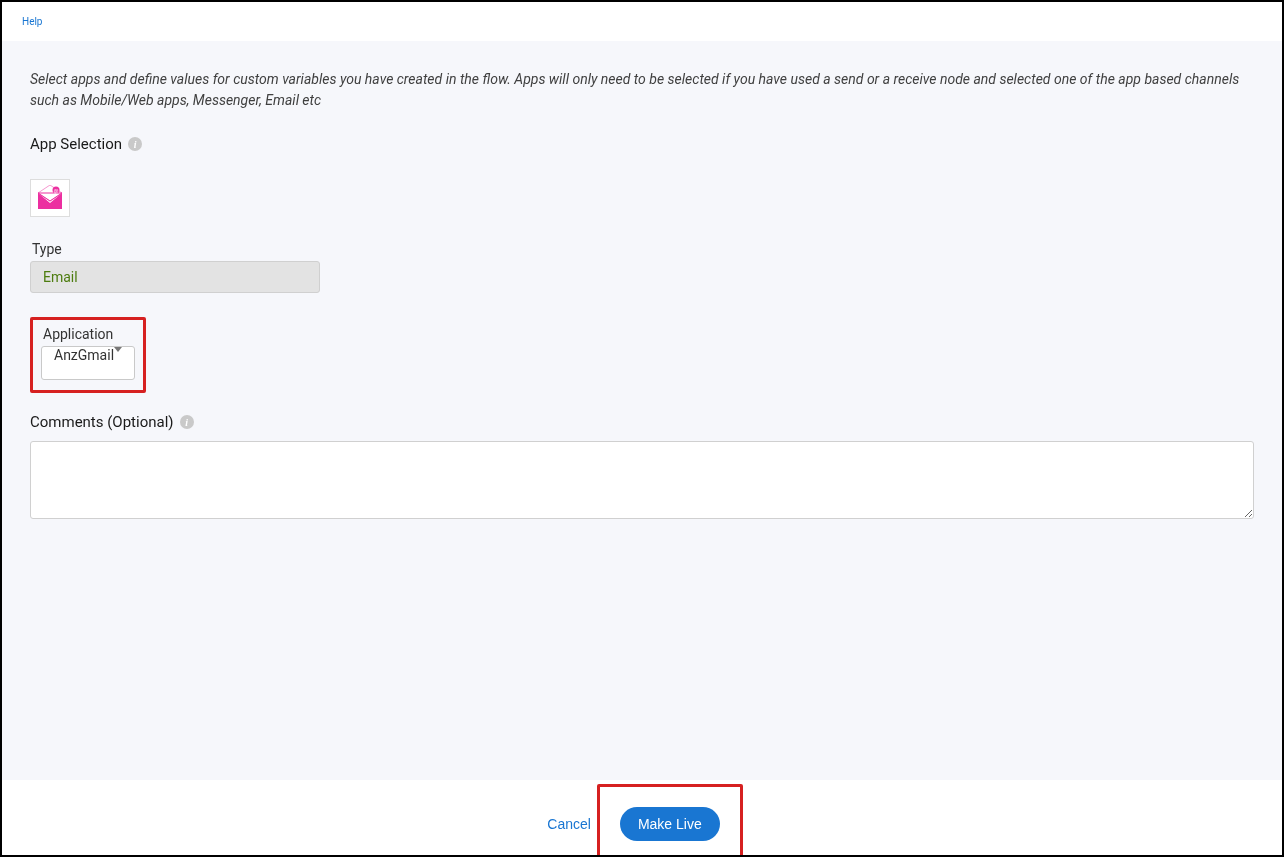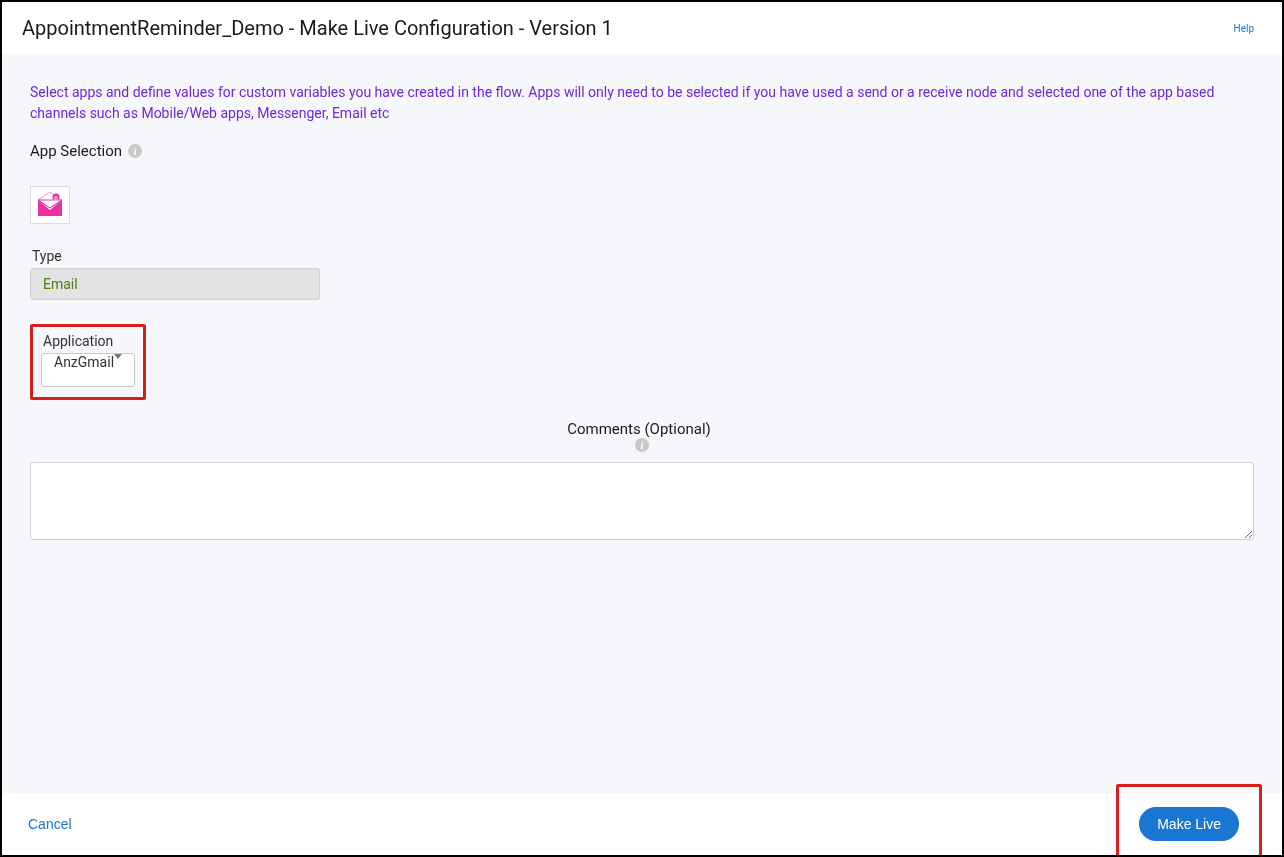--- a/index.html
+++ b/index.html
@@ -39,23 +39,24 @@
       overflow-y: auto;
     }
     .section-title {
       font-size: 16px;
       color: #1a1a1a;
       margin-bottom: 6px;
       font-weight: 400;
     }
     .section-description {
       font-size: 14px;
-      color: #6d28d9;
+      color: #404040;
       line-height: 1.5;
-      margin-bottom: 18px;
+      margin-bottom: 24px;
+      font-style: italic;
     }
     .app-selection-row {
       display: flex;
       align-items: center;
       margin-bottom: 6px;
     }
     .app-selection-label {
       font-size: 15px;
       color: #1a1a1a;
       font-weight: 400;
@@ -139,21 +140,20 @@
       width: 0;
       height: 0;
       border-left: 4px solid transparent;
       border-right: 4px solid transparent;
       border-top: 5px solid #777;
     }
     .comments-row {
       display: flex;
       align-items: center;
       margin-bottom: 10px;
-      flex-direction: column;
     }
     .comments-label {
       font-size: 15px;
       color: #1a1a1a;
       margin-right: 6px;
     }
     .comments-textarea {
       width: 100%;
       height: 78px;
       background: #fff;
@@ -166,21 +166,21 @@
     }
     .footer {
       position: absolute;
       bottom: 0;
       left: 0;
       right: 0;
       height: 62px;
       background: #fff;
       display: flex;
       align-items: center;
-      justify-content: space-between;
+      justify-content: center;
       padding: 0 20px;
     }
     .cancel-btn {
       background: none;
       border: none;
       color: #1976d2;
       font-size: 14px;
       cursor: pointer;
       padding: 8px 6px;
     }
@@ -197,21 +197,20 @@
       padding: 9px 18px;
       font-size: 14px;
       font-weight: 500;
       cursor: pointer;
     }
   </style>
 </head>
 <body>
 
 <div class="header">
-  <div class="header-title">AppointmentReminder_Demo - Make Live Configuration - Version 1</div>
   <div class="help-link">Help</div>
 </div>
 
 <div class="main-content">
 
   <div class="section-description">Select apps and define values for custom variables you have created in the flow. Apps will only need to be selected if you have used a send or a receive node and selected one of the app based channels such as Mobile/Web apps, Messenger, Email etc</div>
 
   <div class="app-selection-row">
     <span class="app-selection-label">App Selection</span>
     <span class="info-icon">i</span>

